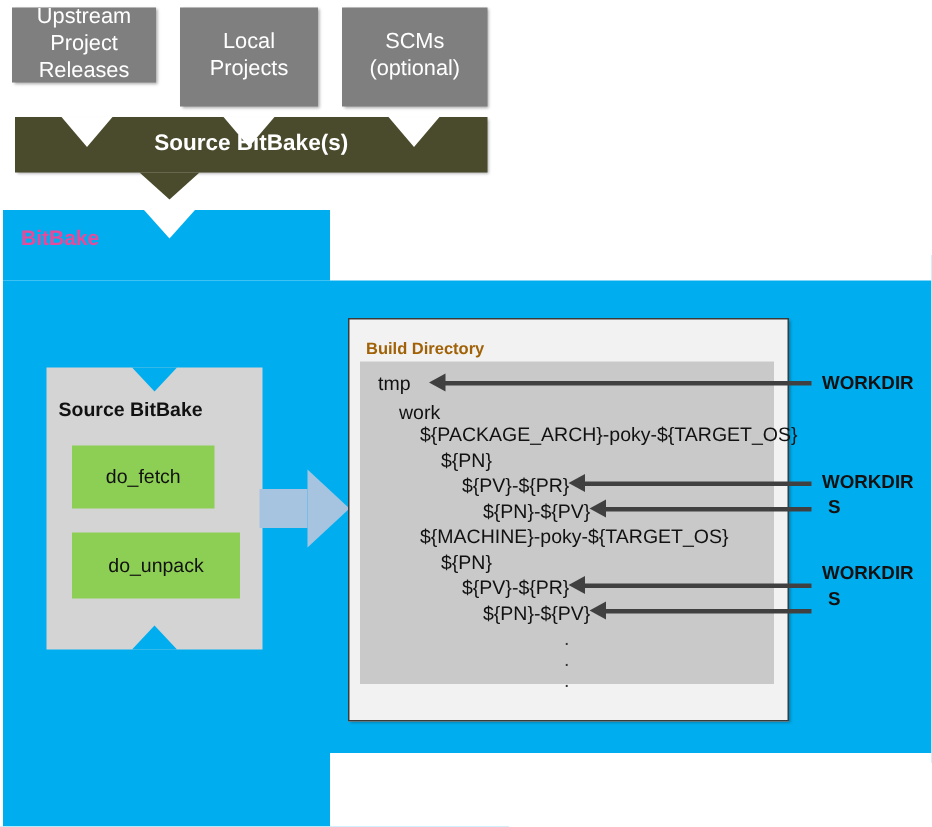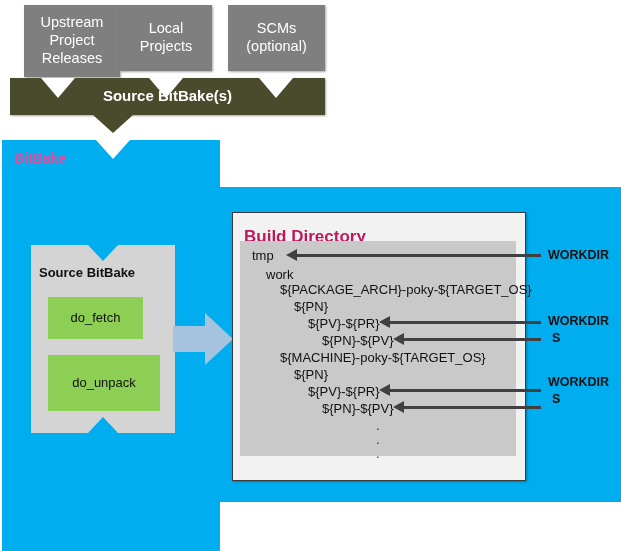--- a/index.html
+++ b/index.html
@@ -122,22 +122,22 @@
     border-left: 28px solid #a6c4e0;
   }
 
   
   .build-card {
     background: #f2f2f2;
     border: 1.5px solid #3b3b3b;
     box-shadow: 1px 1px 2px rgba(0,0,0,0.3);
   }
   .build-title {
-    color: #be185d;
-    font-size: 17px;
+    color: #a16207;
+    font-size: 11px;
     font-weight: bold;
   }
   .tree-area {
     background: #c9c9c9;
   }
   .tree-line {
     color: #111111;
     font-size: 13px;
     white-space: nowrap;
     line-height: 1;
@@ -172,21 +172,21 @@
 <div id="canvas">
 
   <div class="abs bitbake-top" style="left:2px; top:140px; width:218px; height:47px;"></div>
   <div class="abs bitbake-bottom" style="left:2px; top:187px; width:619px; height:315px;"></div>
   <div class="abs bitbake-lowerleft" style="left:2px; top:502px; width:218px; height:49px;"></div>
 
   <div class="abs notch-blue" style="left:96px; top:140px;"></div>
 
   <div class="abs bitbake-label" style="left:14px; top:150px;">BitBake</div>
 
-  <div class="abs src-box center-text" style="left:24px; top:5px; width:96px; height:72px;">
+  <div class="abs src-box center-text" style="left:8px; top:5px; width:96px; height:50px;">
     <span style="white-space:pre-line;">Upstream
 Project
 Releases</span>
   </div>
 
   <div class="abs src-box center-text" style="left:120px; top:5px; width:92px; height:66px;">
     <span style="white-space:pre-line;">Local
 Projects</span>
   </div>
 
@@ -209,21 +209,21 @@
 
   <div class="abs notch-cyan-down" style="left:88px; top:245px;"></div>
   <div class="abs notch-cyan-up" style="left:88px; top:417px;"></div>
 
   <div class="abs fetch-title" style="left:39px; top:265px;">Source BitBake</div>
 
   <div class="abs task-box center-text" style="left:48px; top:297px; width:95px; height:42px;">
     <span>do_fetch</span>
   </div>
 
-  <div class="abs task-box center-text" style="left:48px; top:355px; width:112px; height:56px;">
+  <div class="abs task-box center-text" style="left:48px; top:355px; width:112px; height:44px;">
     <span>do_unpack</span>
   </div>
 
   <div class="abs flow-arrow-shaft" style="left:173px; top:326px; width:32px; height:26px;"></div>
   <div class="abs flow-arrow-head" style="left:205px; top:313px;"></div>
 
   <div class="abs build-card" style="left:232px; top:212px; width:292px; height:267px;"></div>
 
   <div class="abs build-title" style="left:244px; top:227px;">Build Directory</div>
 

